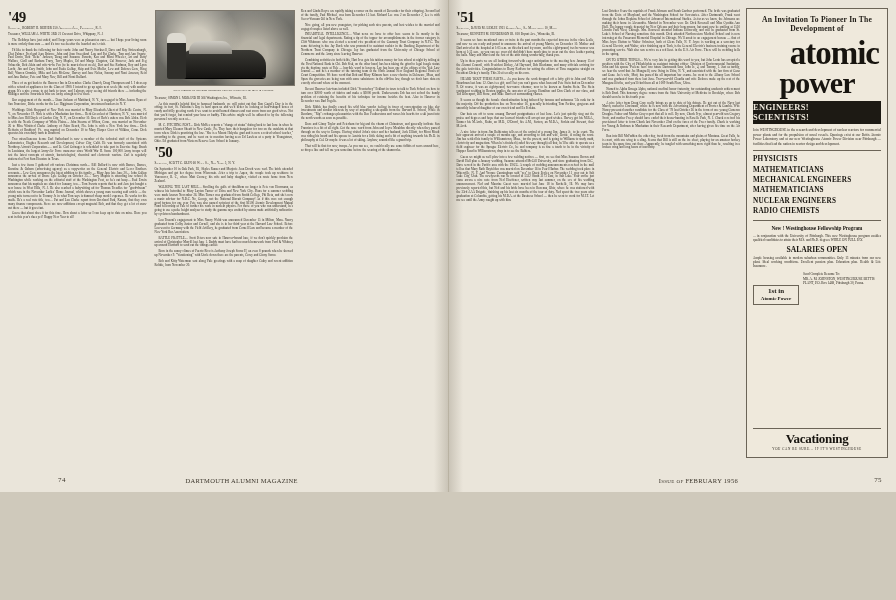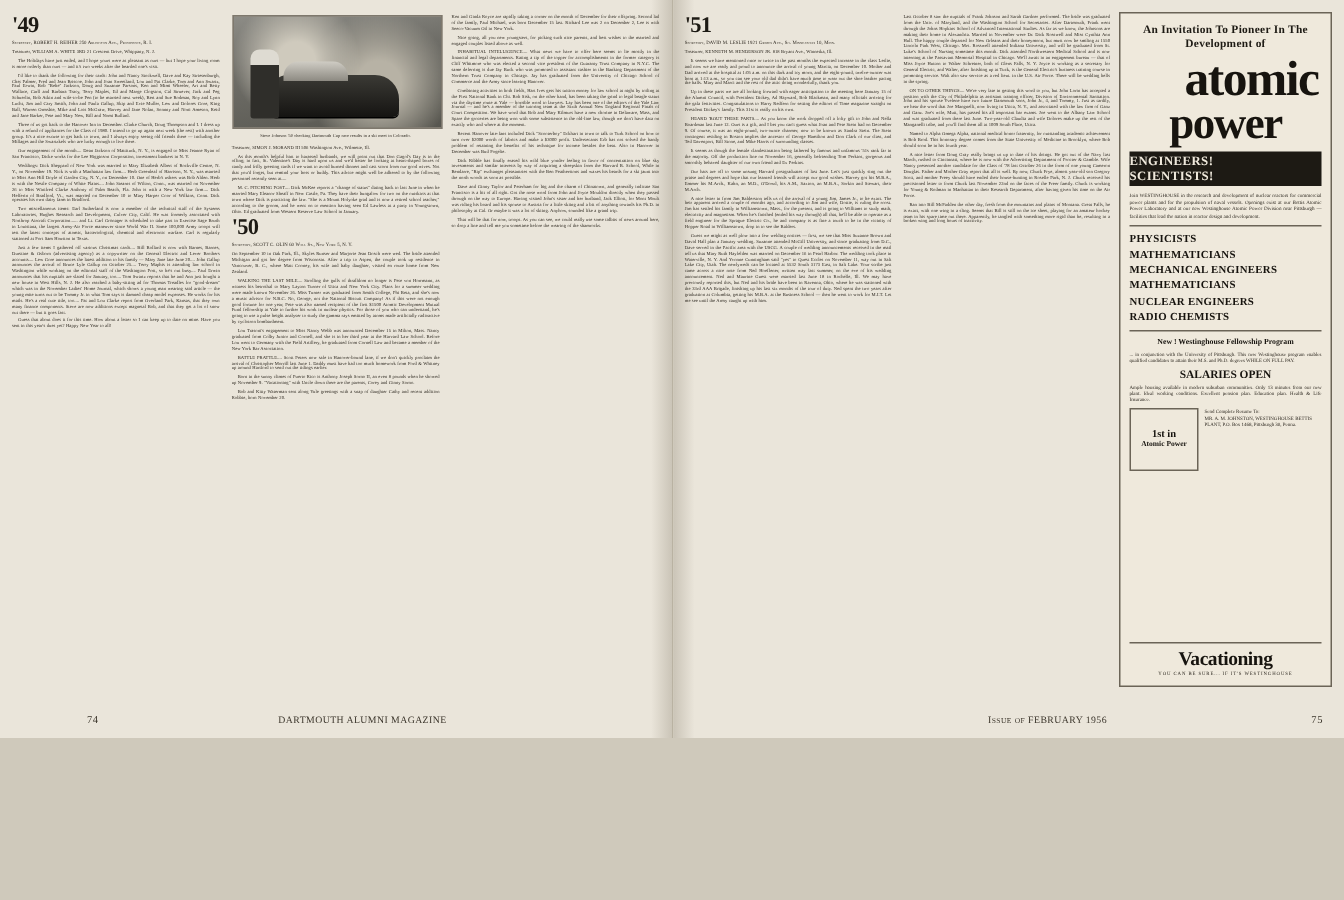--- a/index.html
+++ b/index.html
@@ -132,22 +132,22 @@
   .ad .fellow{
     text-align:center;font-size:5.2px;font-weight:bold;line-height:1.2;
     color:#17140f;margin-bottom:3px;
   }
   .ad .salaries{
     text-align:center;font-size:7.6px;font-weight:bold;color:#17140f;margin:2px 0 2px;
   }
   .ad .small{font-size:3.3px;line-height:1.3;text-align:justify;color:#2b261e;}
   .ad .sendrow{display:flex;gap:4px;margin-top:4px;align-items:flex-start;}
   .ad .badge{
-    width:42px;text-align:center;border:0.6px solid #6b6457;padding:13px 1px;
-    font-size:5px;font-weight:bold;line-height:1.1;color:#17140f;
+    width:42px;text-align:center;border:0.6px solid #6b6457;padding:2px 1px;
+    font-size:5px;font-weight:bold;line-height:1.1;color:#17140f;margin-top:13px;
   }
   .ad .badge .first{font-size:7px;display:block;}
   .ad .addr{font-size:3.3px;line-height:1.3;color:#2b261e;flex:1;}
   .ad .west{
     margin-top:auto;text-align:center;font-size:13px;font-weight:bold;
     color:#17140f;letter-spacing:-0.3px;
     border-top:0.6px solid #6b6457;padding-top:2px;
   }
   .ad .westsub{text-align:center;font-size:3.2px;letter-spacing:.6px;color:#2b261e;}
 </style>

